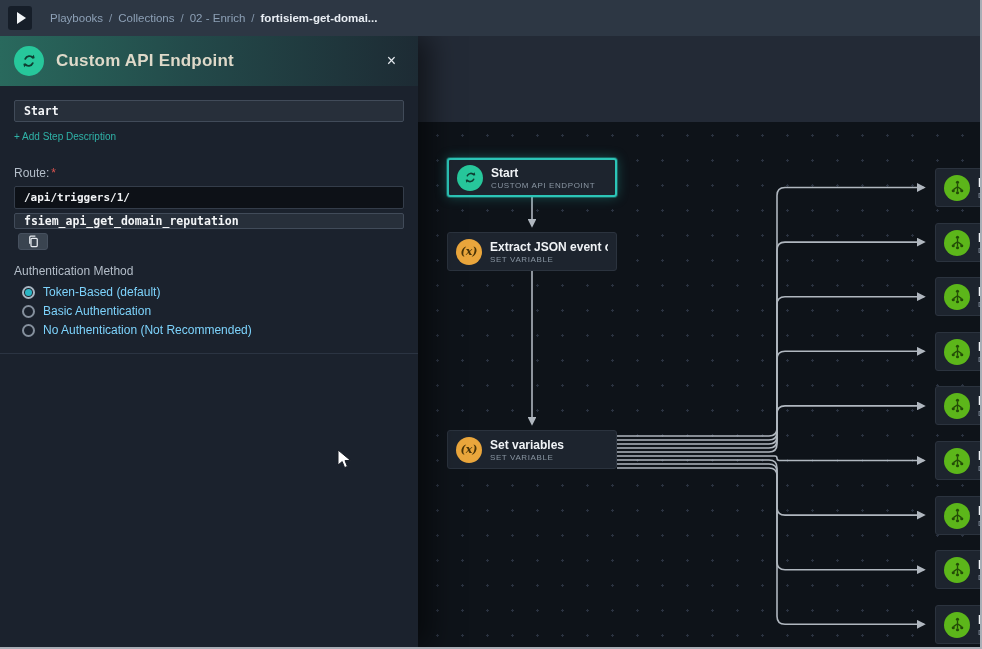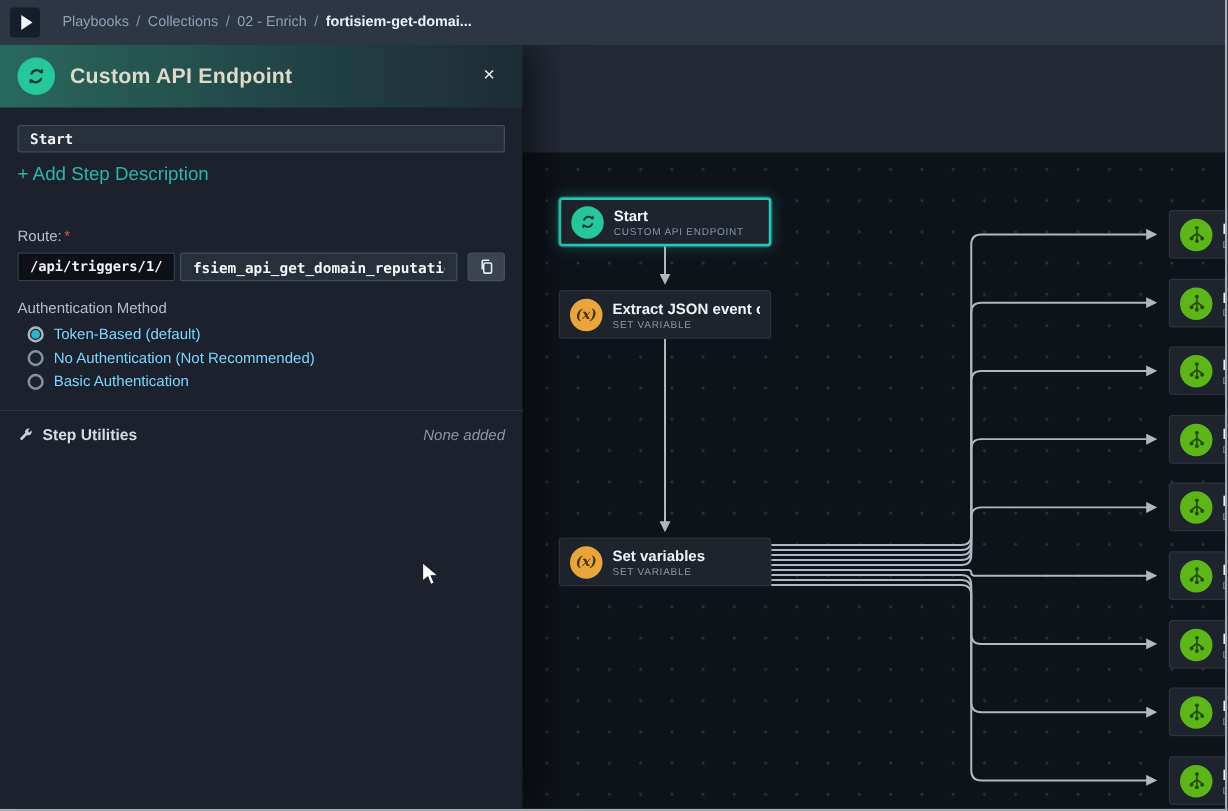--- a/index.html
+++ b/index.html
@@ -57,24 +57,24 @@
   .panel-body{ padding:14px 14px 0 14px; }
   .field-label{ font-size:12px; color:#b4bec9; margin-bottom:6px; }
   .req{ color:#d9534f; margin-left:2px; }
   .text-input{
     width:100%; height:22px; background:#272f3a; border:1px solid #414b59;
     border-radius:2px; color:#f3f5f7; padding:0 9px;
     font-family:"DejaVu Sans Mono", monospace; font-size:11.5px; font-weight:bold;
     outline:none;
   }
   .link-add{
-    display:inline-block; margin:9px 0 34px 0; font-size:15px; color:#2fb3a8;
+    display:inline-block; margin:9px 0 24px 0; font-size:10px; color:#2fb3a8;
     text-decoration:none; cursor:pointer;
   }
-  .route-row{ display:flex; align-items:stretch; gap:4px; }
+  .route-row{ display:flex; align-items:stretch; gap:4px;flex-direction:column; }
   .route-prefix{
     background:#0d1117; border:1px solid #343d4a; border-radius:2px;
     color:#f0f2f4; font-family:"DejaVu Sans Mono", monospace; font-size:11px;
     font-weight:bold; padding:4px 9px; display:flex; align-items:center; white-space:nowrap;
   }
   .route-input{ flex:1; height:auto; font-weight:600; }
   .copy-btn{
     width:30px; background:#3a4450; border:1px solid #46505e; border-radius:3px;
     display:flex; align-items:center; justify-content:center; cursor:pointer;
     margin-left:4px;
@@ -189,36 +189,29 @@
         </button>
       </div>
 
       <div class="auth-label">Authentication Method</div>
       <div class="radio-row selected">
         <span class="radio-dot"></span>
         <span class="radio-label">Token-Based (default)</span>
       </div>
       <div class="radio-row">
         <span class="radio-dot"></span>
-        <span class="radio-label">No Authentication (Not Recommended)</span>
+        <span class="radio-label">Basic Authentication</span>
       </div>
       <div class="radio-row">
         <span class="radio-dot"></span>
-        <span class="radio-label">Basic Authentication</span>
+        <span class="radio-label">No Authentication (Not Recommended)</span>
       </div>
 
       <hr class="divider">
 
-      <div class="utilities-row">
-        <svg class="wrench" viewBox="0 0 24 24" fill="#c8cfd8">
-          <path d="M21 6.5a5 5 0 0 1-6.9 4.6L7.6 17.6a2 2 0 1 1-2.8-2.8l6.5-6.5A5 5 0 0 1 17.9 2l-2.7 2.7 2.5 2.5 2.7-2.7c.38.6.6 1.3.6 2z"></path>
-        </svg>
-        <span class="utilities-label">Step Utilities</span>
-        <span class="utilities-status">None added</span>
-      </div>
     </div>
   </aside>
 
   <main class="canvas">
     <div class="canvas-topband"></div>
     <svg id="edges" class="edges" width="564" height="613" viewBox="0 0 564 613">
       <defs>
         <marker id="arr" viewBox="0 0 10 10" refX="8" refY="5" markerWidth="5.5" markerHeight="5.5" orient="auto-start-reverse">
           <path d="M0 0 L10 5 L0 10 z" fill="#b0b7bf"></path>
         </marker>

